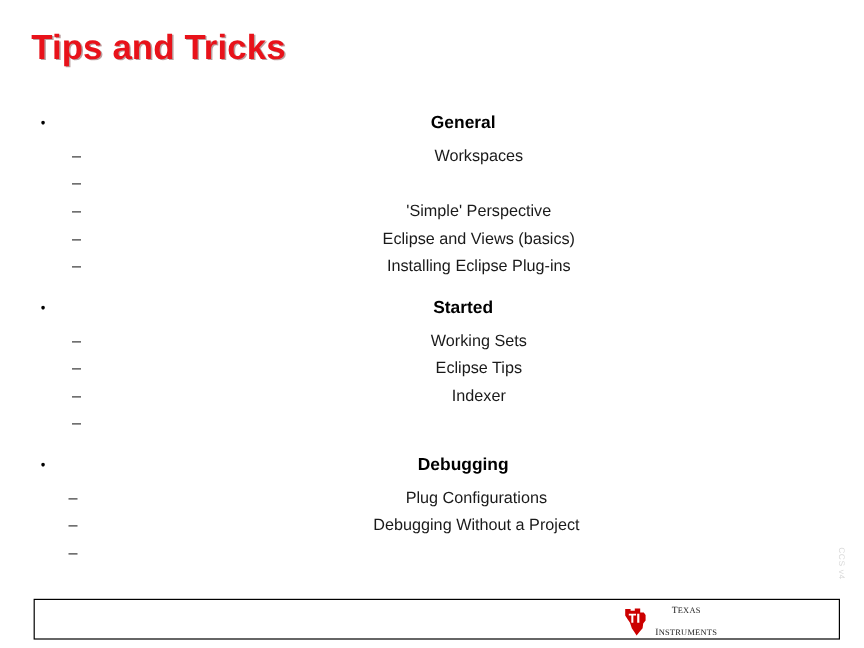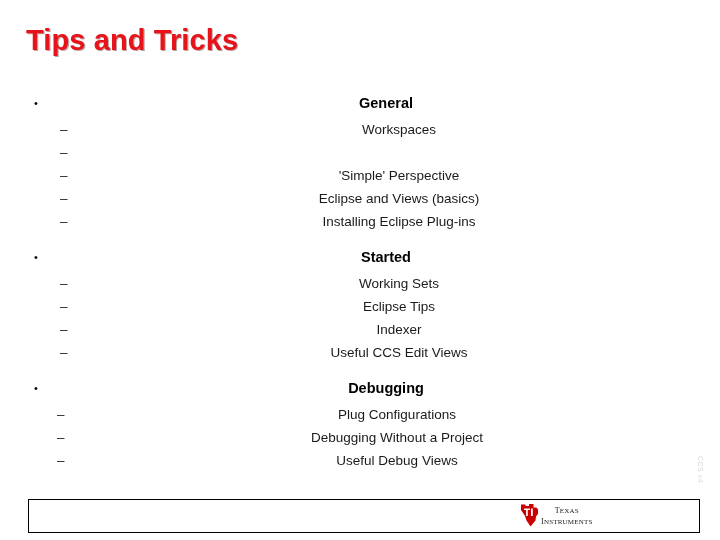--- a/index.html
+++ b/index.html
@@ -108,20 +108,21 @@
     border: 1px solid #000000;
     box-sizing: border-box;
     background: #ffffff;
   }
   .ti-logo {
     position: absolute;
     left: 490px;
     top: 3px;
     display: flex;
     align-items: center;
+    gap: 5px;
   }
   .ti-mark {
     width: 22px;
     height: 24px;
     display: block;
   }
   .ti-words {
     display: flex;
     flex-direction: column;
     justify-content: center;
@@ -132,21 +133,21 @@
   .ti-words .w {
     font-size: 9.5px;
     letter-spacing: 0.2px;
     font-variant: small-caps;
     text-transform: lowercase;
   }
   .ti-words .w::first-letter {
     font-size: 11.5px;
   }
   .ti-words .w2 {
-    margin-top: 0;
+    margin-top: 6px;
   }
 
   
   .side-mark {
     position: absolute;
     right: 4px;
     top: 448px;
     width: 14px;
     height: 44px;
     font-size: 7px;
@@ -209,42 +210,40 @@
         <div class="l2">
           <span class="dash">–</span>
           <span>Eclipse Tips</span>
         </div>
         <div class="l2">
           <span class="dash">–</span>
           <span>Indexer</span>
         </div>
         <div class="l2">
           <span class="dash">–</span>
-          <span>Useful CCS Edit Views</span>
         </div>
       </div>
     </div>
 
     <div class="group group-shift">
       <div class="l1">
         <span class="bullet">•</span>
         <span>Debugging</span>
       </div>
       <div class="l2-list">
         <div class="l2">
           <span class="dash">–</span>
           <span>Plug Configurations</span>
         </div>
         <div class="l2">
           <span class="dash">–</span>
           <span>Debugging Without a Project</span>
         </div>
         <div class="l2">
           <span class="dash">–</span>
-          <span>Useful Debug Views</span>
         </div>
       </div>
     </div>
 
   </div>
 
   <div class="side-mark">CCS v4</div>
 
   <div class="footer-box">
     <div class="ti-logo">

